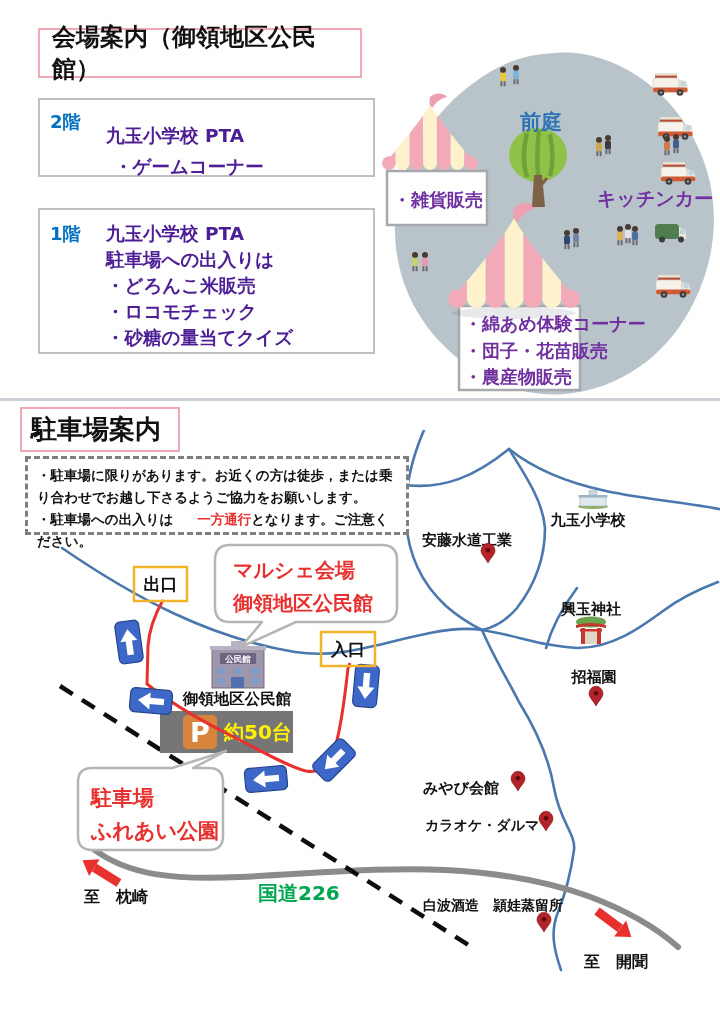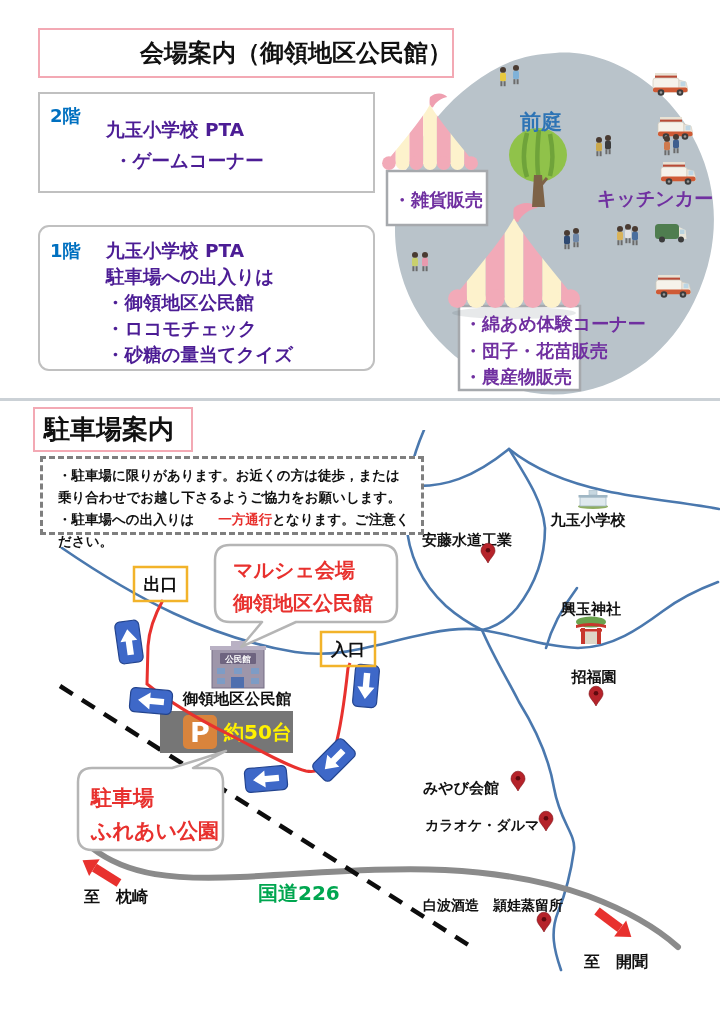--- a/index.html
+++ b/index.html
@@ -1,35 +1,35 @@
 <!DOCTYPE html>
 <html><head>
 <meta charset="utf-8">
 <style>
   * { margin:0; padding:0; box-sizing:border-box; }
   html,body { background:#fff; }
   body { width:720px; height:1009px; font-family:"DejaVu Sans","Liberation Sans",sans-serif; color:#151515; }
   .page { position:relative; width:720px; height:1009px; background:#fff; overflow:hidden; }
 
   .title-box { position:absolute; background:#fff; border:2.5px solid #f3a9b4; display:flex; align-items:center; font-weight:bold; color:#111; z-index:5; }
-  .venue-title { left:38px; top:28px; width:416px; height:50px; font-size:24px; padding-left:21px;justify-content:flex-end; }
-  .parking-title { left:33px; top:407px; width:160px; height:45px; font-size:26px; padding-left:9px; }
+  .venue-title { left:38px; top:28px; width:324px; height:50px; font-size:24px; padding-left:12px; }
+  .parking-title { left:20px; top:407px; width:160px; height:45px; font-size:26px; padding-left:9px; }
 
   .floor-box { position:absolute; left:38px; width:337px; background:#fff; border:2px solid #c0c0c0; z-index:4; }
-  .floor2 { top:92px; height:101px; }
-  .floor1 { top:225px; height:146px;border-radius:11px; }
+  .floor2 { top:98px; height:79px; }
+  .floor1 { top:208px; height:146px; }
   .floor-label { position:absolute; left:10px; top:10px; color:#0070c0; font-size:18px; font-weight:bold; }
   .floor-lines { position:absolute; left:66px; top:16px; color:#4c1d95; font-size:18.5px; font-weight:bold; line-height:26px; white-space:nowrap; }
   .floor2 .floor-lines { top:20px; line-height:31px; }
   .floor-line { display:block; }
   .wc-icons { display:inline-block; vertical-align:-3px; margin-left:8px; }
 
   .divider { position:absolute; left:0; top:398px; width:720px; height:2.5px; background:#cbd1d6; }
 
-  .notes-box { position:absolute; left:40px; top:456px; width:384px; height:79px; border:3px dashed #7f7f7f; background:#fff; padding:6px 9px 0 15px; font-size:13.5px; font-weight:bold; line-height:1.62; color:#111; z-index:5; }
+  .notes-box { position:absolute; left:25px; top:456px; width:384px; height:79px; border:3px dashed #7f7f7f; background:#fff; padding:6px 9px 0 9px; font-size:13.5px; font-weight:bold; line-height:1.62; color:#111; z-index:5; }
   .red-text { color:#e8312e;margin-left:24px; }
 
   .illustration { position:absolute; left:375px; top:45px; z-index:1; }
   .mapsvg { position:absolute; left:0; top:430px; z-index:1; }
 
   svg text { font-family:"DejaVu Sans","Liberation Sans",sans-serif; font-weight:bold; }
 </style>
 </head>
 <body>
 
@@ -45,21 +45,21 @@
       <span class="floor-line">九玉小学校 PTA</span>
       <span class="floor-line" style="padding-left:8px">・ゲームコーナー</span>
     </div>
   </div>
 
   <div class="floor-box floor1">
     <span class="floor-label" style="top:12px">1階</span>
     <div class="floor-lines" style="top:11px">
       <span class="floor-line">九玉小学校 PTA</span>
       <span class="floor-line">駐車場への出入りは</span>
-      <span class="floor-line">・御領地区公民館</span>
+      <span class="floor-line">・どろんこ米販売</span>
       <span class="floor-line">・ロコモチェック</span>
       <span class="floor-line">・砂糖の量当てクイズ</span>
     </div>
   </div>
 
   <svg class="illustration" width="345" height="355" viewBox="0 0 345 355">
     <defs>
       <clipPath id="tcanopy">
           <path d="M50,10 C40,28 20,50 3,72 L97,72 C80,50 60,28 50,10 Z"></path>
         </clipPath>

